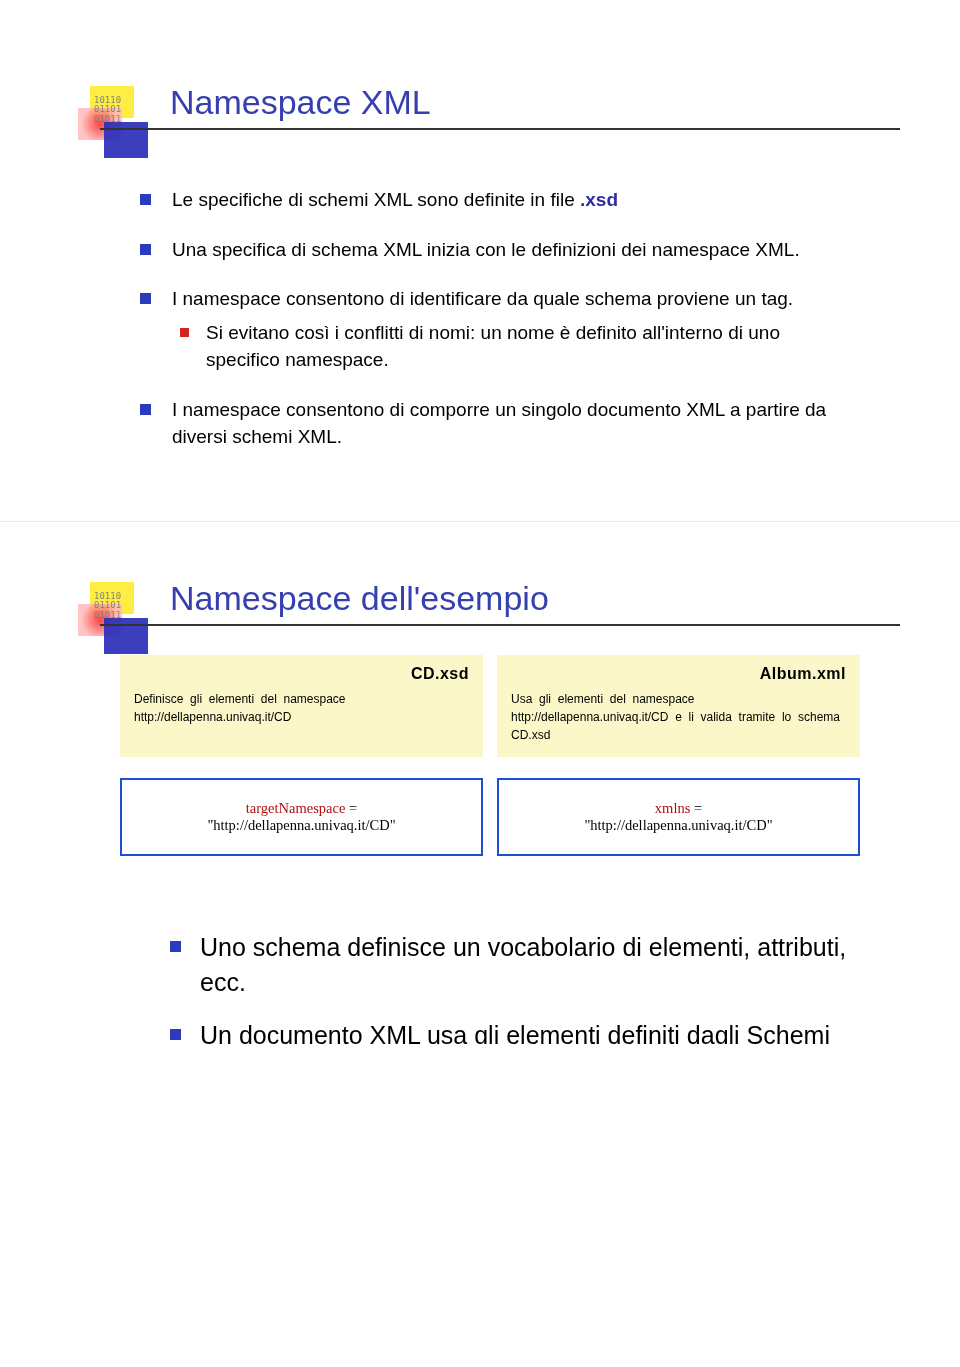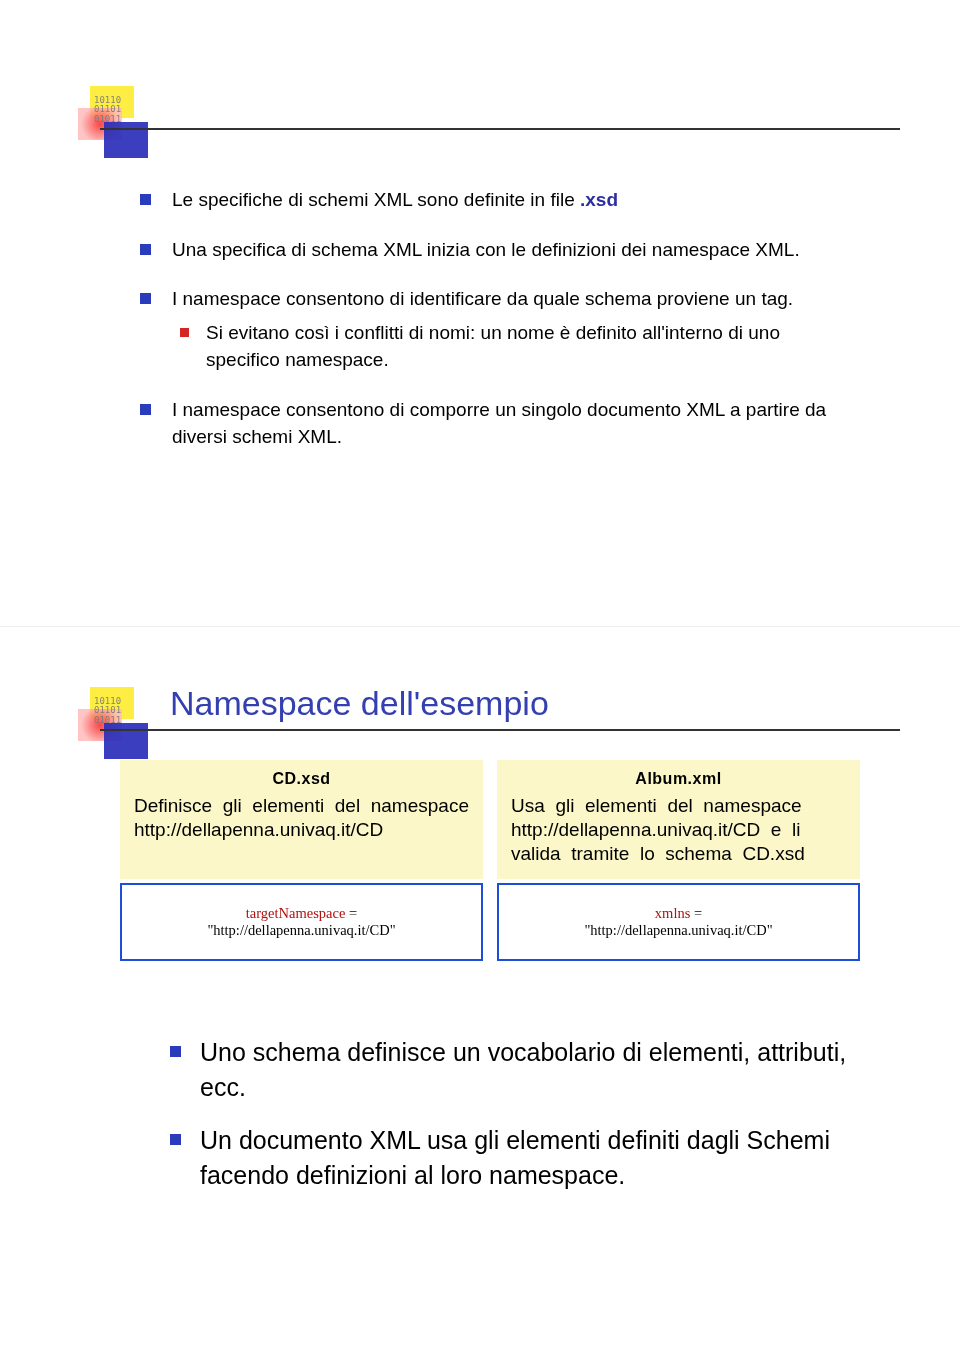--- a/index.html
+++ b/index.html
@@ -9,21 +9,21 @@
     font-family: Arial, Helvetica, sans-serif;
     color: #000;
   }
   .page {
     width: 960px;
     background: #fff;
     box-sizing: border-box;
   }
   .slide {
     position: relative;
-    height: 627px;
+    height: 522px;
     box-sizing: border-box;
     border-bottom: 1px solid #ececec;
   }
   .slide:last-child { border-bottom: none; }
 
   
   .logo {
     position: absolute;
     left: 78px;
     width: 80px;
@@ -125,28 +125,28 @@
     display: flex;
     gap: 14px;
   }
   .yellowbox {
     flex: 1;
     background: #fbf7c8;
     padding: 10px 14px 14px 14px;
     box-sizing: border-box;
   }
   .yellowbox .hdr {
-    text-align: center;
+    text-align: right;
     font-weight: 700;
     font-size: 16px;
     margin-bottom: 6px;
     letter-spacing: 0.5px;
   }
   .yellowbox .desc {
-    font-size: 19px;
+    font-size: 12px;
     text-align: justify;
     text-align-last: left;
     line-height: 1.25;
   }
   .codebox {
     flex: 1;
     border: 2px solid #1d4ed8;
     box-sizing: border-box;
     padding: 20px 10px;
     text-align: center;
@@ -186,20 +186,21 @@
 
   <div class="slide">
     <div class="logo" style="top:86px">
       <div class="sq-yellow"></div>
       <div class="sq-red"></div>
       <div class="sq-blue"></div>
       <div class="digits">10110
 01101
 01011</div>
     </div>
+    <div class="title" style="top:83px">Namespace XML</div>
     <div class="title-rule" style="top:128px"></div>
 
     <ul class="slide-content" style="top:186px">
       <li>
         <span>Le specifiche di schemi XML sono definite in file </span><span class="bold">.xsd</span>
       </li>
       <li>
         <span>Una specifica di schema XML inizia con le definizioni dei namespace XML.</span>
       </li>
       <li>

